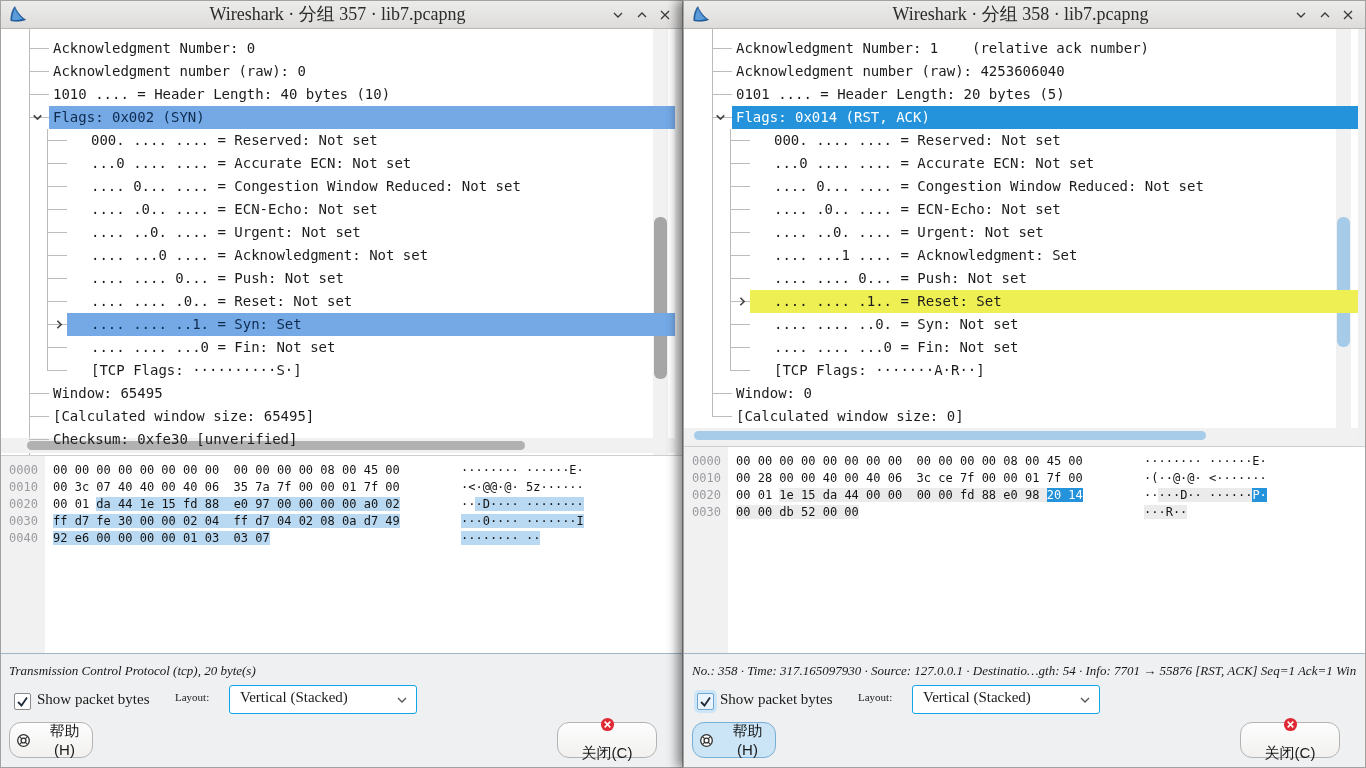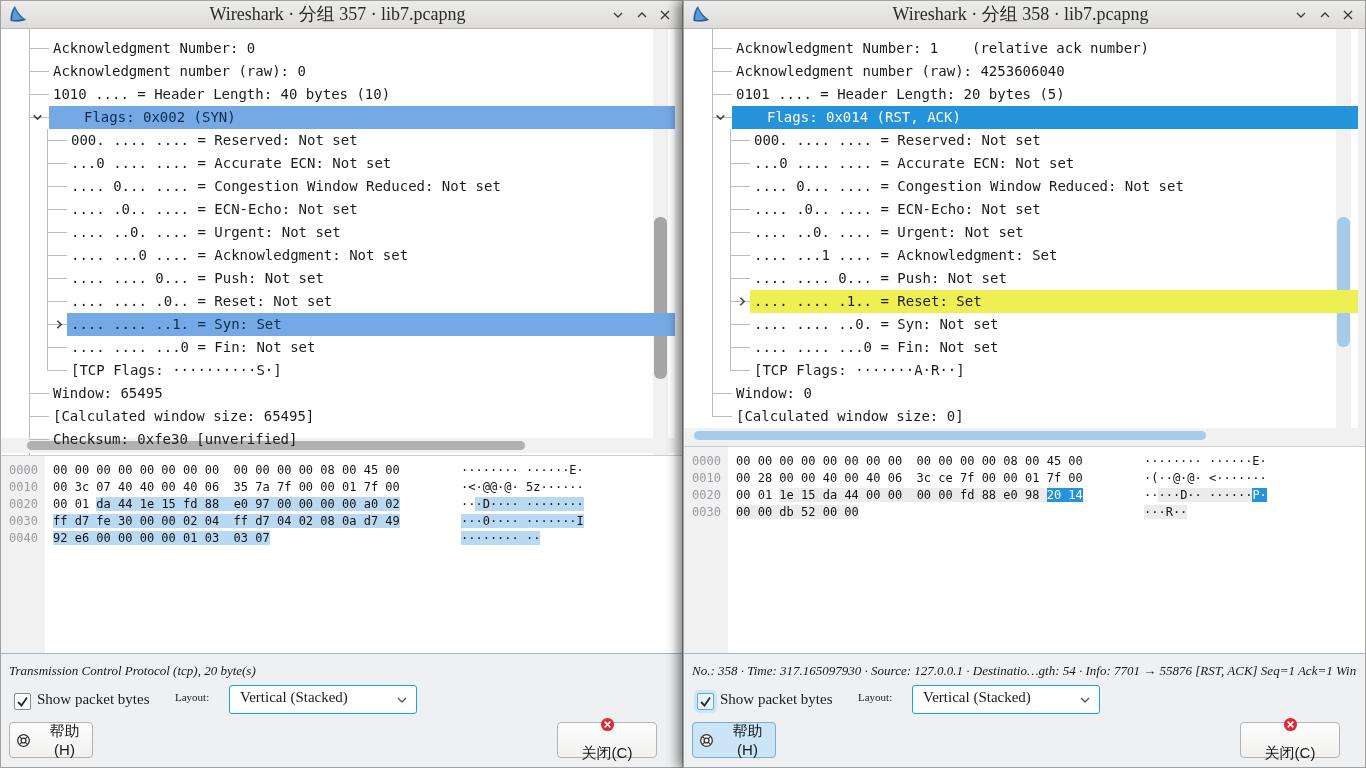--- a/index.html
+++ b/index.html
@@ -28,22 +28,22 @@
   .win-left .guide-root{height:100%;}
   .win-right .guide-root{height:388px;}
   .guide-child{left:46px;top:100px;height:242px;}
   .treerows{position:relative;z-index:1;padding-top:8px;}
   .trow{position:relative;height:23px;line-height:23px;white-space:pre;
         font-family:"DejaVu Sans Mono","Liberation Mono",monospace;font-size:14px;color:#1c1c1c;}
   .trow::before{content:"";position:absolute;top:11px;height:1px;background:#bcbcbc;}
   .trow.lvl1::before{left:28px;width:20px;}
   .trow.lvl2::before{left:46px;width:20px;}
   .trow.lvl1 .txt{display:block;padding-left:52px;}
-  .trow.lvl2 .txt{display:block;padding-left:70px;}
-  .trow.hl-blue.lvl1{background:linear-gradient(to right,transparent 48px,var(--sel) 48px);padding-left:31px;}
+  .trow.lvl2 .txt{display:block;padding-left:70px;margin-left:20px;}
+  .trow.hl-blue.lvl1{background:linear-gradient(to right,transparent 48px,var(--sel) 48px);}
   .trow.hl-blue.lvl2{background:linear-gradient(to right,transparent 66px,var(--sel) 66px);}
   .trow.hl-blue .txt{color:var(--sel-text);}
   .trow.hl-yellow.lvl2{background:linear-gradient(to right,transparent 66px,var(--flag-yellow) 66px);}
   .exp{position:absolute;top:5px;width:13px;height:13px;}
   .trow.lvl1 .exp{left:30px;}
   .trow.lvl2 .exp{left:52px;}
 
   
   .vtrack{position:absolute;right:7px;top:0;bottom:0;width:15px;background:#f1f1f2;}
   .vthumb{position:absolute;left:1px;width:13px;border-radius:6px;top:188px;}
@@ -77,21 +77,21 @@
   .cb{position:absolute;left:14px;top:693px;width:15px;height:15px;background:#ffffff;
       border:1px solid #8a8a8a;border-radius:2px;}
   .cb.focused{background:#eaf4fc;box-shadow:0 0 0 3px #cde6f7;border-color:#6ea6cf;}
   .cb svg{position:absolute;left:1px;top:1px;}
   .cblabel{position:absolute;left:37px;top:691px;font-size:15px;color:#1a1a1a;white-space:nowrap;}
   .laylabel{position:absolute;left:175px;top:691px;font-size:11px;color:#1a1a1a;}
   .dropdown{position:absolute;left:229px;top:685px;width:186px;height:27px;background:#ffffff;
             border:1px solid #0ea5e9;border-radius:3px;}
   .ddvalue{position:absolute;left:10px;top:3px;font-size:15px;color:#1a1a1a;white-space:nowrap;}
   .ddchev{position:absolute;right:8px;top:8px;width:12px;height:12px;}
-  .btn{position:absolute;top:722px;height:36px;border:1px solid #b3b3b3;border-radius:4px;
+  .btn{position:absolute;top:722px;height:36px;border:1px solid #b3b3b3;border-radius:12px;
        background:linear-gradient(#fdfdfd,#f2f1f0);font-size:15px;color:#1a1a1a;
        display:flex;align-items:center;justify-content:center;gap:12px;box-sizing:border-box;}
   .btn.focused{background:#cbe5f6;border-color:#77aed6;}
   .btn-help{left:9px;width:84px;}
   .btn-close{right:26px;width:100px;flex-direction:column;}
   .icon{display:inline-block;line-height:0;}
 </style>
 </head>
 <body>
 

